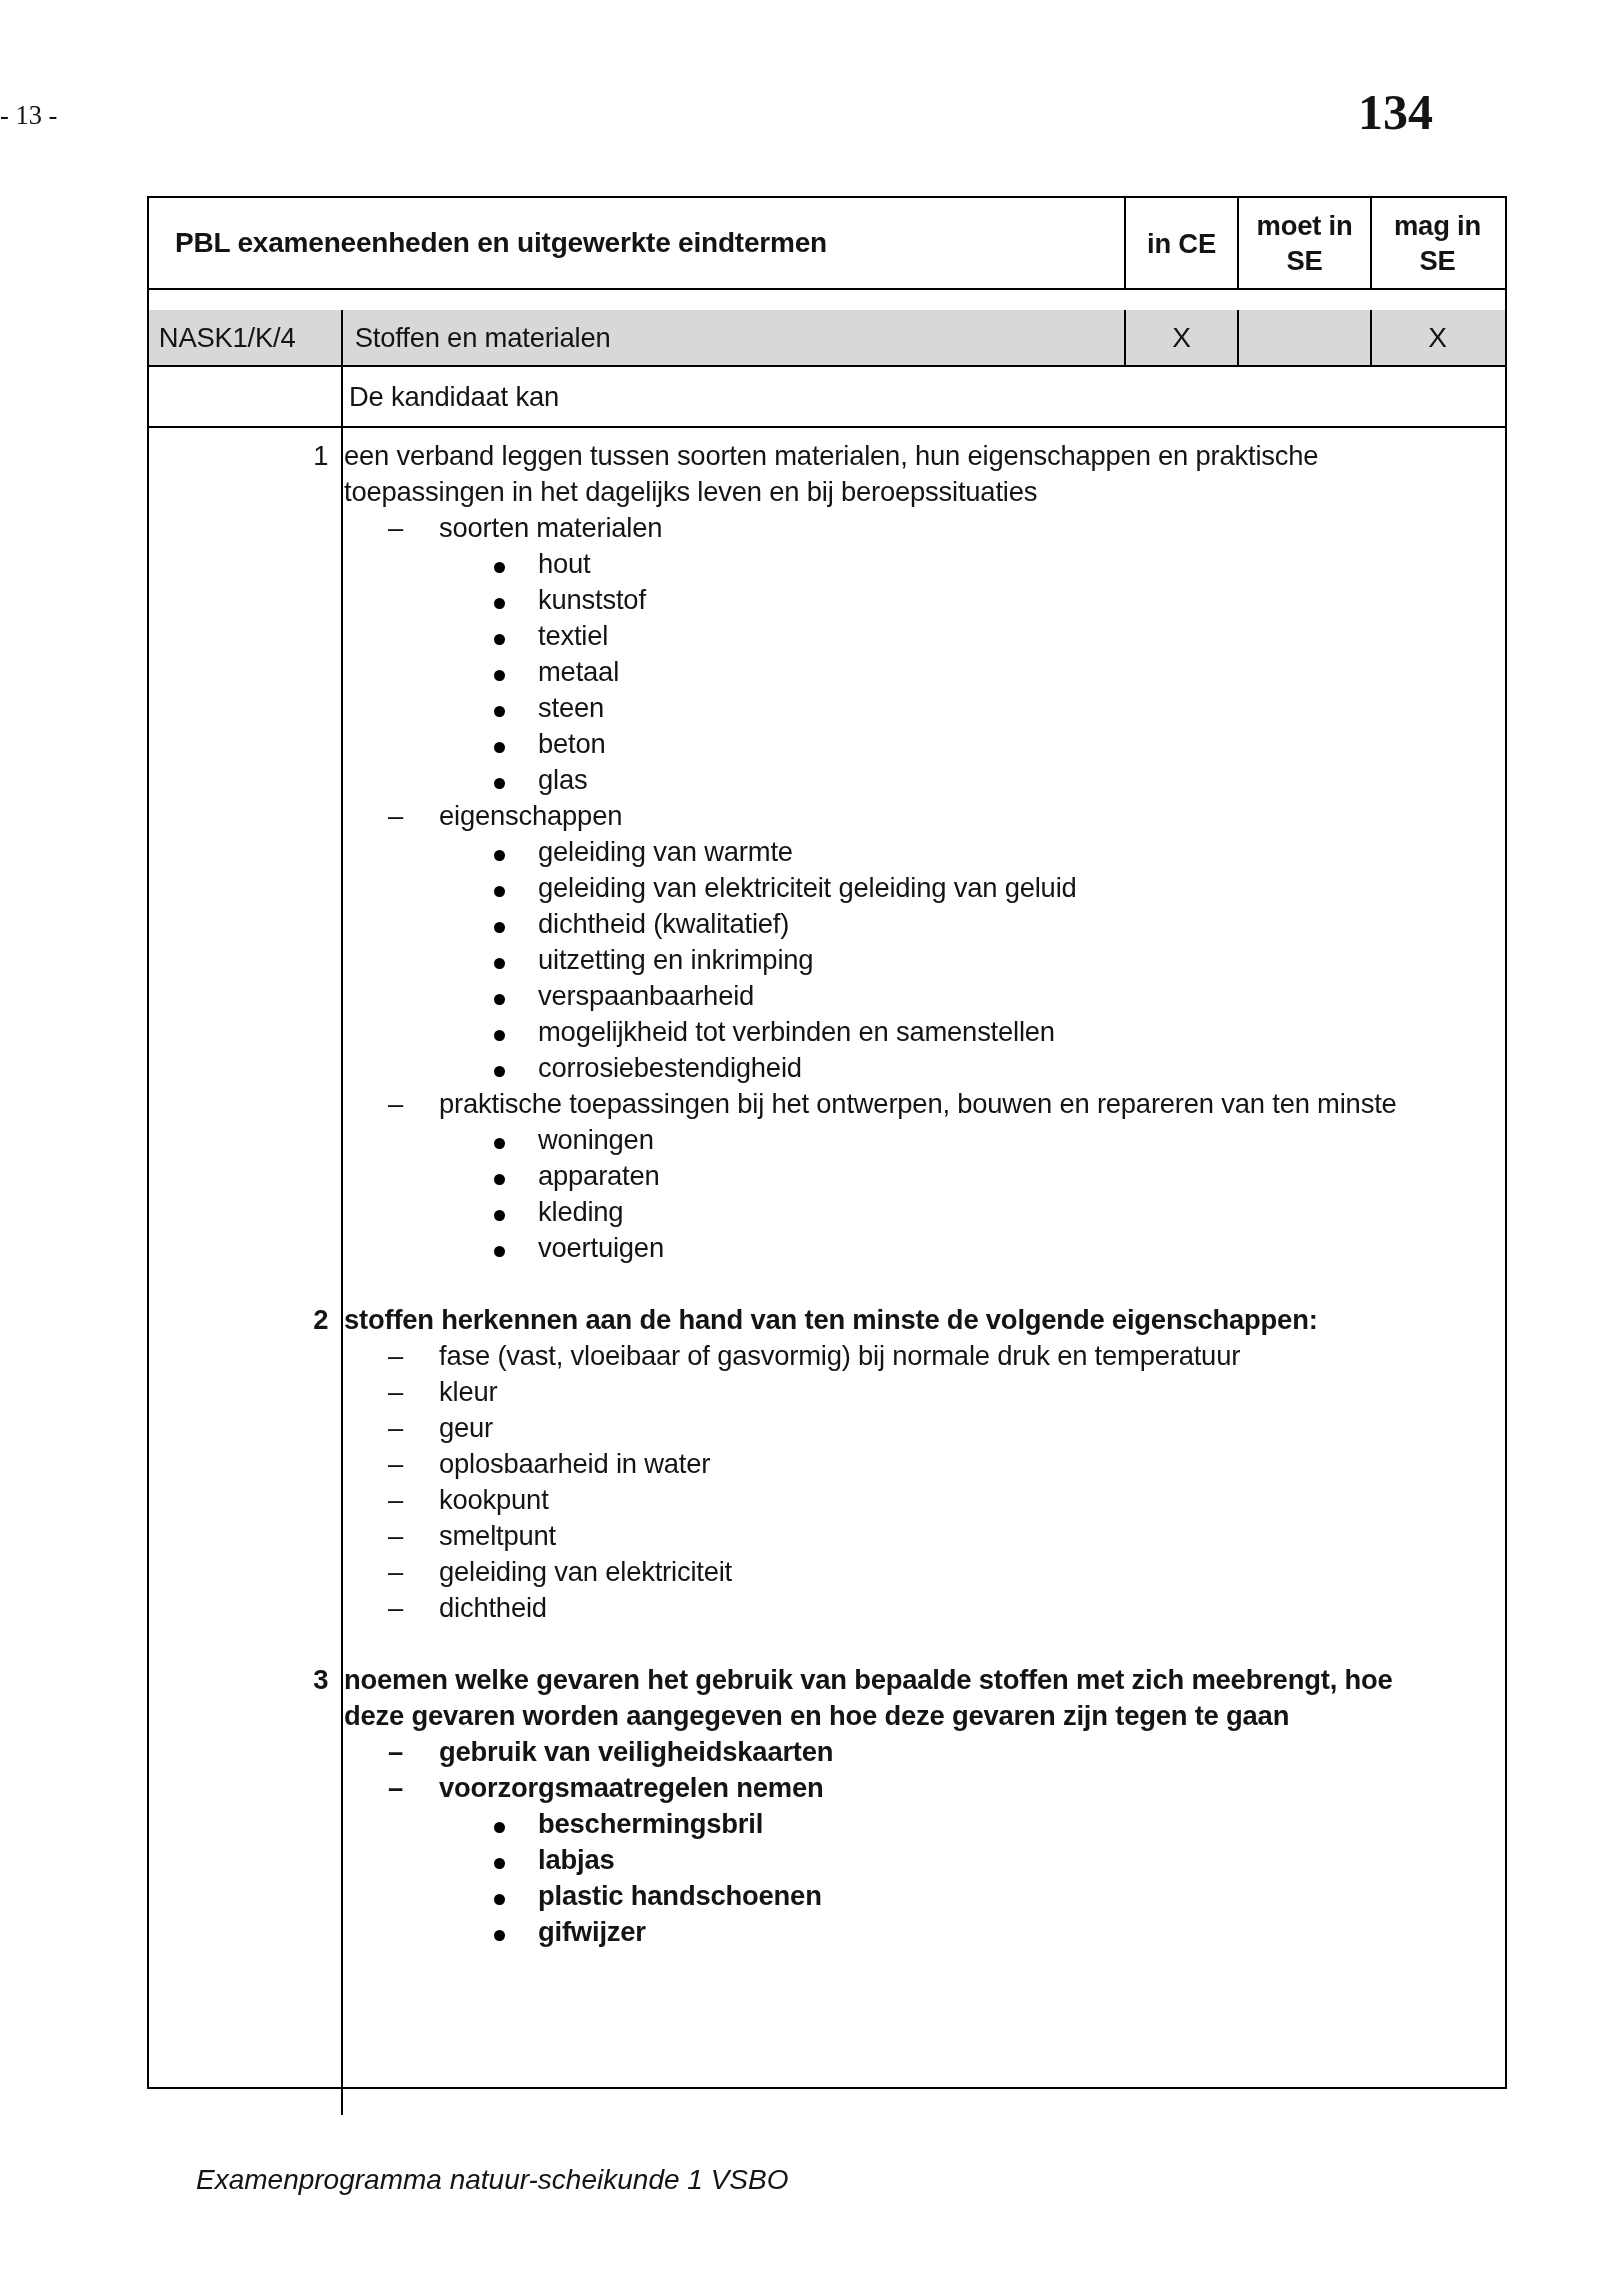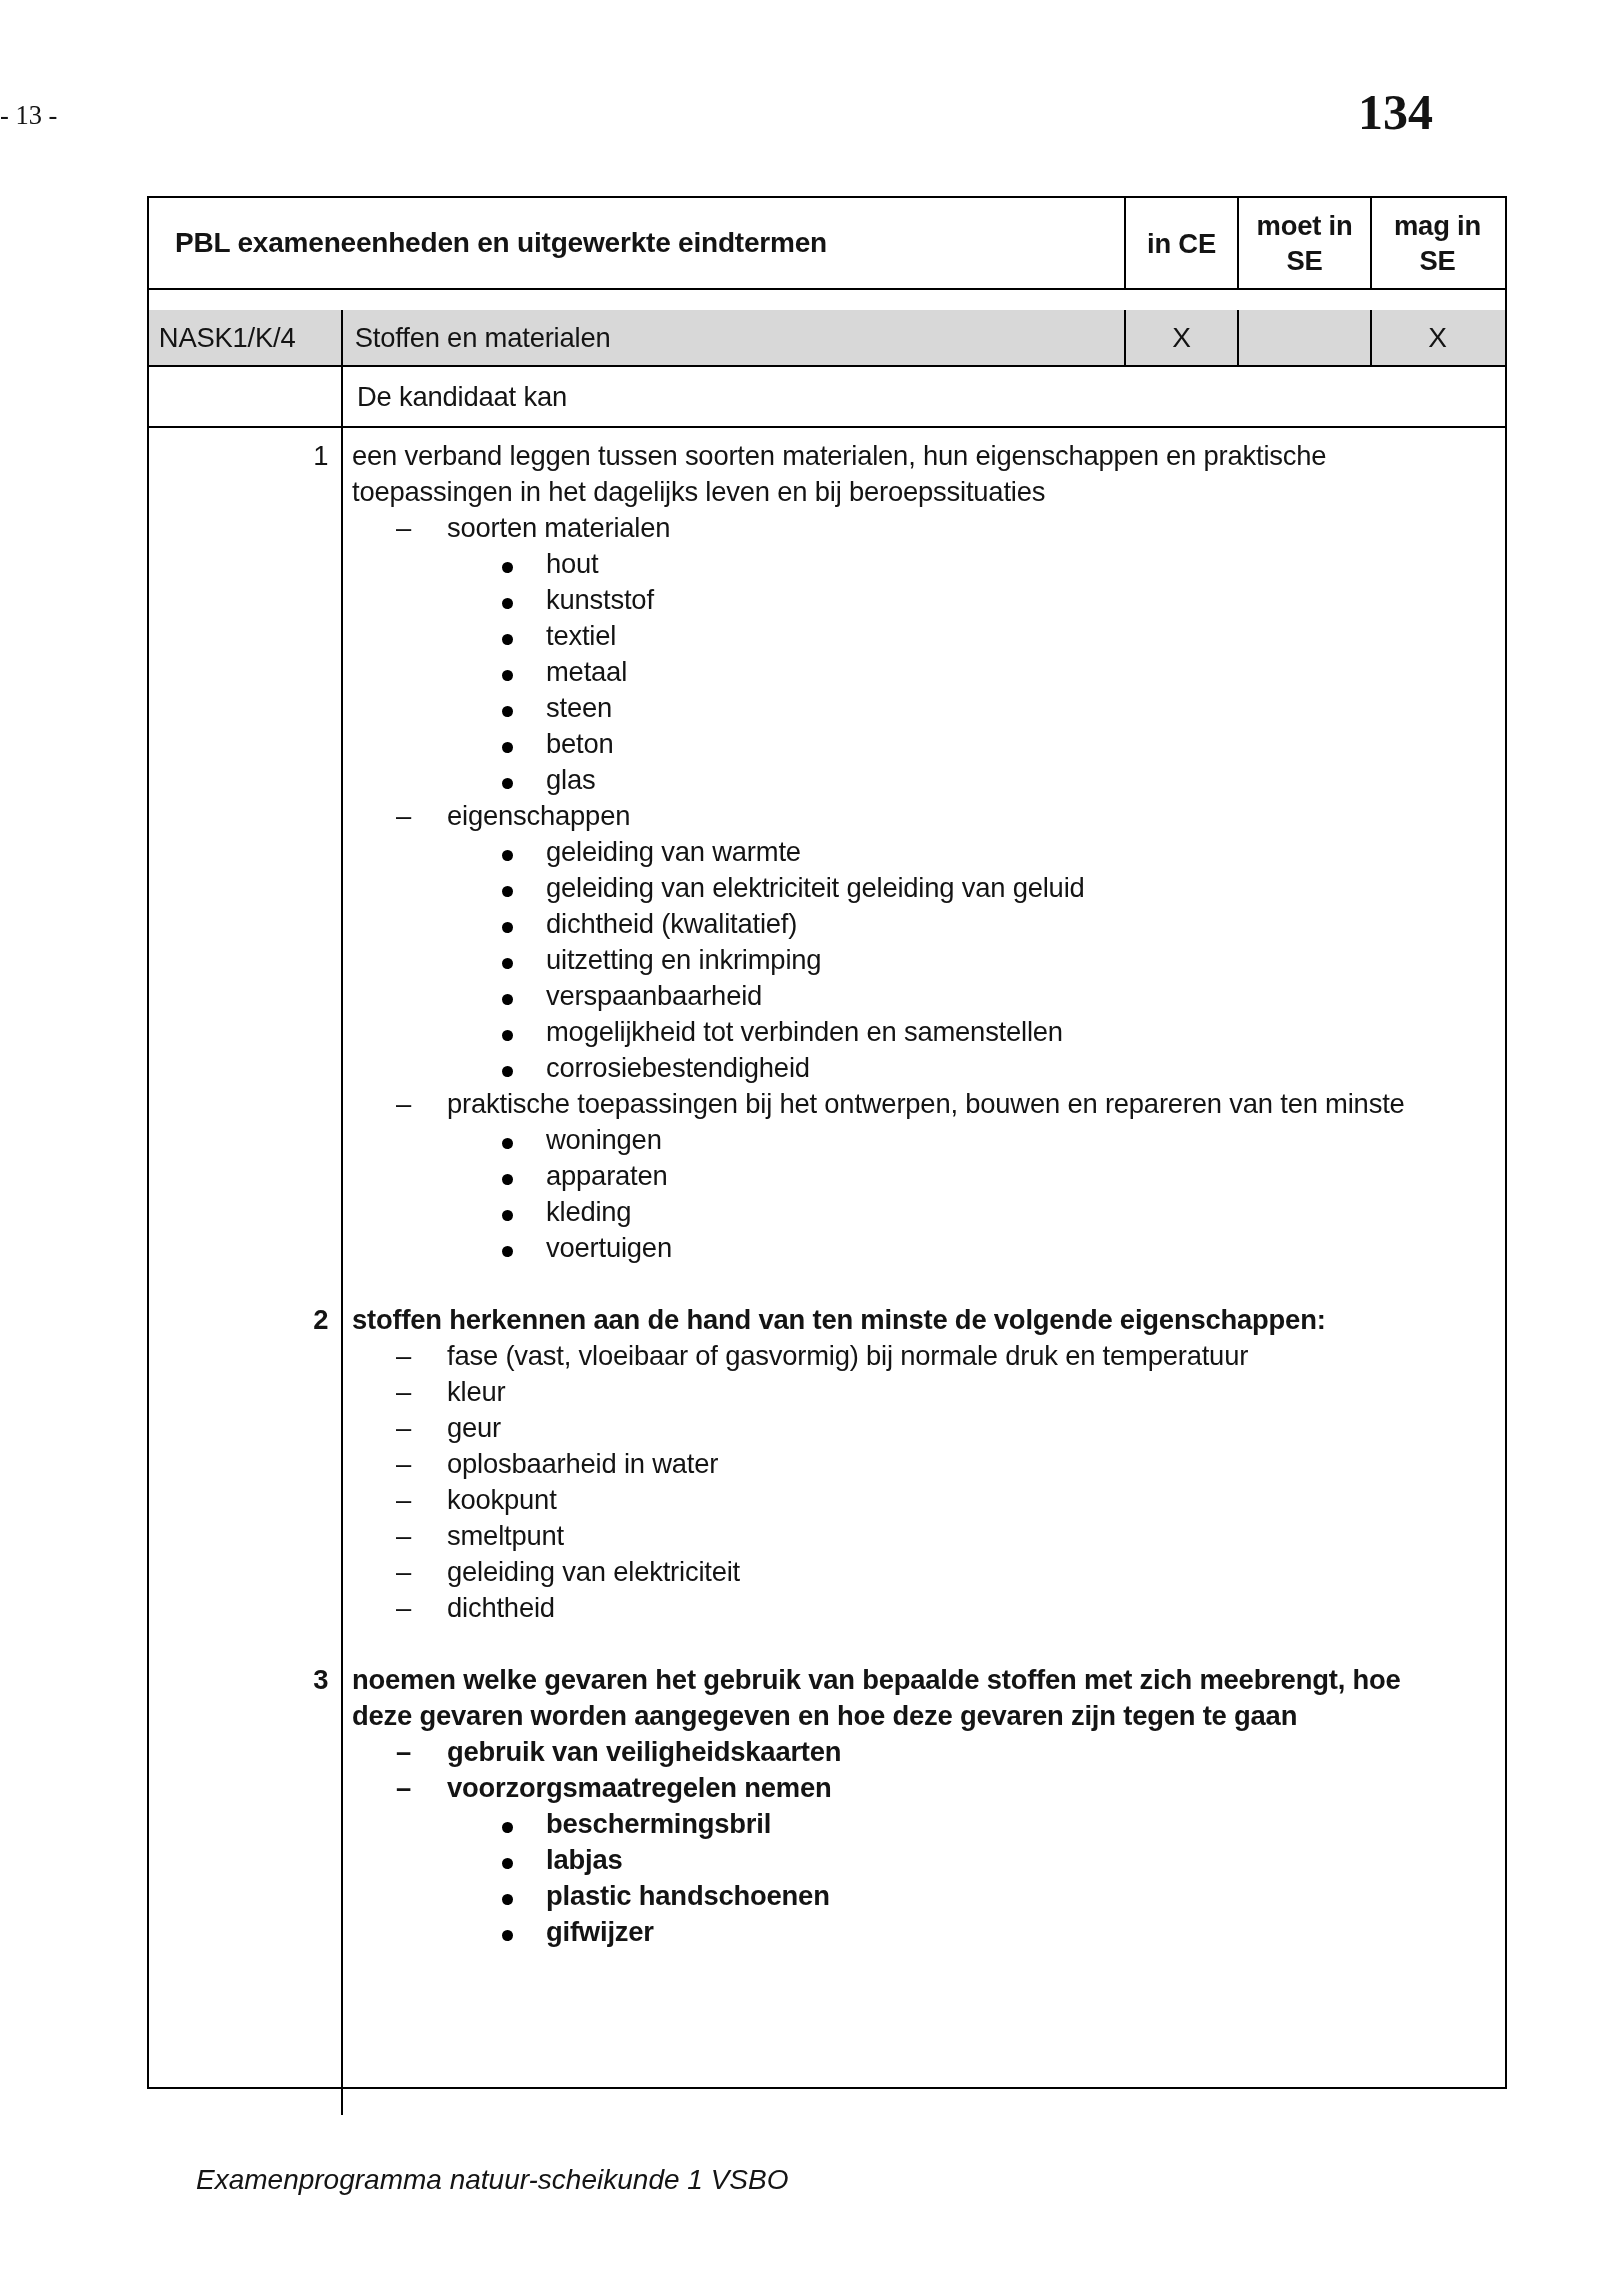--- a/index.html
+++ b/index.html
@@ -39,30 +39,30 @@
   .c-moet{width:133px;}
   .c-mag{width:133px;}
 
   .r-unit{height:57px;background:#d8d8d8;margin-top:20px;}
   .code-cell{width:192px;display:flex;align-items:center;padding-left:9.8px;}
   .unit-name-cell{width:783px;display:flex;align-items:center;padding-left:11.8px;}
   .mark-cell{display:flex;align-items:center;justify-content:center;font-size:28px;}
 
   .r-intro{height:61px;}
   .intro-empty{width:192px;}
-  .intro-cell{width:1162px;display:flex;align-items:center;padding-left:14px;}
+  .intro-cell{width:1162px;display:flex;align-items:center;padding-left:6px;}
 
   .r-content{height:1677px;position:relative;padding-top:9.8px;display:block;}
   .r-content::before{content:"";position:absolute;left:192px;top:0;bottom:0;width:2px;background:#000;}
 
   
   .item{display:flex;}
   .item + .item{margin-top:36px;}
   .item-num{width:192px;flex:none;text-align:right;padding-right:12.7px;box-sizing:border-box;}
-  .item-body{flex:1;padding-left:11px;box-sizing:border-box;min-width:0;}
+  .item-body{flex:1;padding-left:3px;box-sizing:border-box;min-width:0;}
   .item-text{margin:0;max-width:1098px;}
   .item.hbold .item-text,.item.hbold .item-num{font-weight:bold;}
   .item.sbold .subs{font-weight:bold;}
 
   .sub{display:flex;align-items:flex-start;white-space:nowrap;}
   .sub .label{white-space:nowrap;}
   .dash-li{padding-left:44px;}
   .dash-li .marker{width:51px;flex:none;}
   .bullet-li{padding-left:150px;}
   .bullet-li .marker{width:44px;flex:none;}

